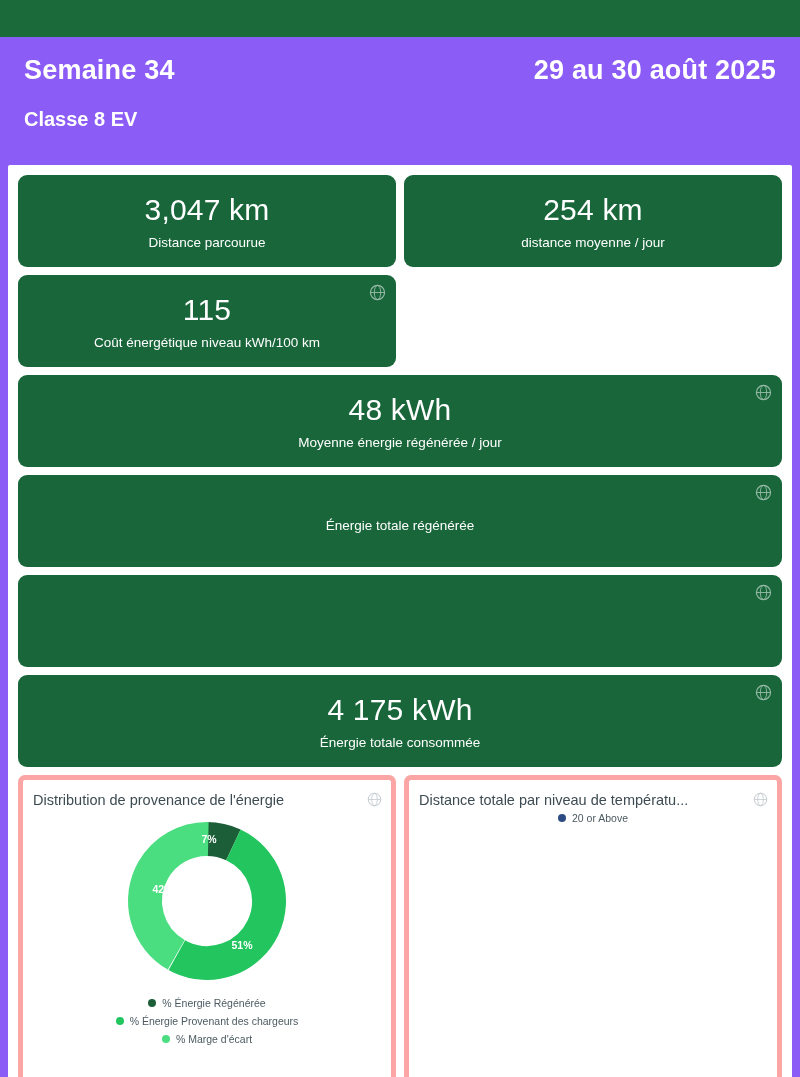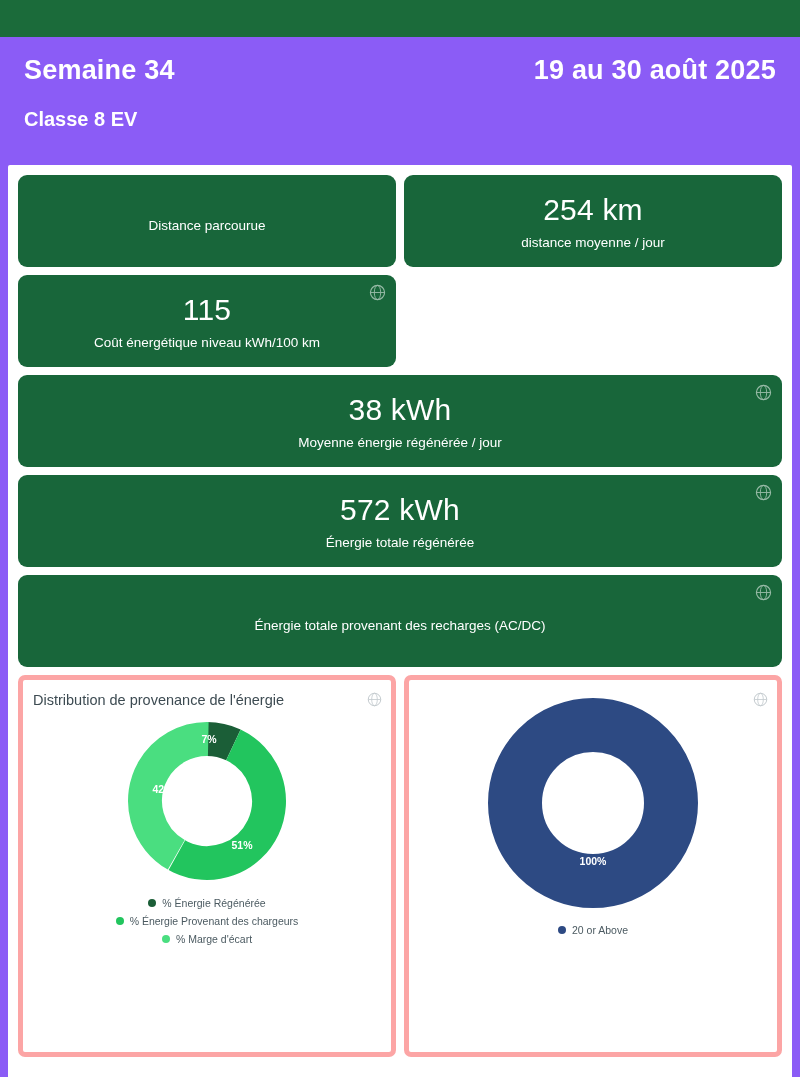--- a/index.html
+++ b/index.html
@@ -174,30 +174,31 @@
   }
 </style>
 </head>
 <body>
 
 <div class="page">
 
   <div class="header">
     <div class="header-row">
       <div class="week-title">Semaine 34</div>
-      <div class="date-range">19 au 30 août 2025</div>
+      <div class="date-range">29 au 30 août 2025</div>
     </div>
     <div class="class-title">Classe 8 EV</div>
   </div>
 
   <div class="body-area">
 
     <div class="kpi-grid">
 
       <div class="kpi half">
+        <div class="kpi-value">3,047 km</div>
         <div class="kpi-label">Distance parcourue</div>
       </div>
 
       <div class="kpi half">
         <div class="kpi-value">254 km</div>
         <div class="kpi-label">distance moyenne / jour</div>
       </div>
 
       <div class="kpi half">
         <span class="globe">
@@ -213,47 +214,56 @@
 
 
       <div class="kpi full">
         <span class="globe">
           <svg viewBox="0 0 24 24" width="17" height="17">
               <circle cx="12" cy="12" r="10" fill="none" stroke="#ffffff" stroke-width="1.6"></circle>
               <ellipse cx="12" cy="12" rx="4.5" ry="10" fill="none" stroke="#ffffff" stroke-width="1.3"></ellipse>
               <line x1="2" y1="12" x2="22" y2="12" stroke="#ffffff" stroke-width="1.3"></line>
             </svg>
         </span>
-        <div class="kpi-value">38 kWh</div>
+        <div class="kpi-value">48 kWh</div>
         <div class="kpi-label">Moyenne énergie régénérée / jour</div>
       </div>
 
       <div class="kpi full">
         <span class="globe">
           <svg viewBox="0 0 24 24" width="17" height="17">
               <circle cx="12" cy="12" r="10" fill="none" stroke="#ffffff" stroke-width="1.6"></circle>
               <ellipse cx="12" cy="12" rx="4.5" ry="10" fill="none" stroke="#ffffff" stroke-width="1.3"></ellipse>
               <line x1="2" y1="12" x2="22" y2="12" stroke="#ffffff" stroke-width="1.3"></line>
             </svg>
         </span>
-        <div class="kpi-value">572 kWh</div>
         <div class="kpi-label">Énergie totale régénérée</div>
       </div>
 
       <div class="kpi full">
         <span class="globe">
           <svg viewBox="0 0 24 24" width="17" height="17">
               <circle cx="12" cy="12" r="10" fill="none" stroke="#ffffff" stroke-width="1.6"></circle>
               <ellipse cx="12" cy="12" rx="4.5" ry="10" fill="none" stroke="#ffffff" stroke-width="1.3"></ellipse>
               <line x1="2" y1="12" x2="22" y2="12" stroke="#ffffff" stroke-width="1.3"></line>
             </svg>
         </span>
-        <div class="kpi-label">Énergie totale provenant des recharges (AC/DC)</div>
-      </div>
-
+      </div>
+
+      <div class="kpi full">
+        <span class="globe">
+          <svg viewBox="0 0 24 24" width="17" height="17">
+              <circle cx="12" cy="12" r="10" fill="none" stroke="#ffffff" stroke-width="1.6"></circle>
+              <ellipse cx="12" cy="12" rx="4.5" ry="10" fill="none" stroke="#ffffff" stroke-width="1.3"></ellipse>
+              <line x1="2" y1="12" x2="22" y2="12" stroke="#ffffff" stroke-width="1.3"></line>
+            </svg>
+        </span>
+        <div class="kpi-value">4 175 kWh</div>
+        <div class="kpi-label">Énergie totale consommée</div>
+      </div>
 
     </div>
 
     <div class="charts-row">
 
       <div class="chart-card">
         <div class="chart-title">Distribution de provenance de l'énergie</div>
         <span class="chart-globe">
           <svg viewBox="0 0 24 24" width="15" height="15">
               <circle cx="12" cy="12" r="10" fill="none" stroke="#7a8a92" stroke-width="1.6"></circle>
@@ -284,35 +294,28 @@
             <span>% Énergie Provenant des chargeurs</span>
           </div>
           <div class="legend-item">
             <span class="legend-dot" style="background:#4ade80"></span>
             <span>% Marge d'écart</span>
           </div>
         </div>
       </div>
 
       <div class="chart-card">
+        <div class="chart-title">Distance totale par niveau de températu...</div>
         <span class="chart-globe">
           <svg viewBox="0 0 24 24" width="15" height="15">
               <circle cx="12" cy="12" r="10" fill="none" stroke="#7a8a92" stroke-width="1.6"></circle>
               <ellipse cx="12" cy="12" rx="4.5" ry="10" fill="none" stroke="#7a8a92" stroke-width="1.3"></ellipse>
               <line x1="2" y1="12" x2="22" y2="12" stroke="#7a8a92" stroke-width="1.3"></line>
             </svg>
         </span>
-        <div class="donut-wrap" style="height:228px">
-          <svg width="220" height="222" viewBox="0 0 220 222">
-            <g transform="translate(110,108)">
-              <circle r="78" fill="none" stroke="#2d4a83" stroke-width="54"></circle>
-              <text class="slice-label" x="0" y="62" text-anchor="middle">100%</text>
-            </g>
-          </svg>
-        </div>
         <div class="legend">
           <div class="legend-item">
             <span class="legend-dot" style="background:#2d4a83"></span>
             <span>20 or Above</span>
           </div>
         </div>
       </div>
 
     </div>
 

